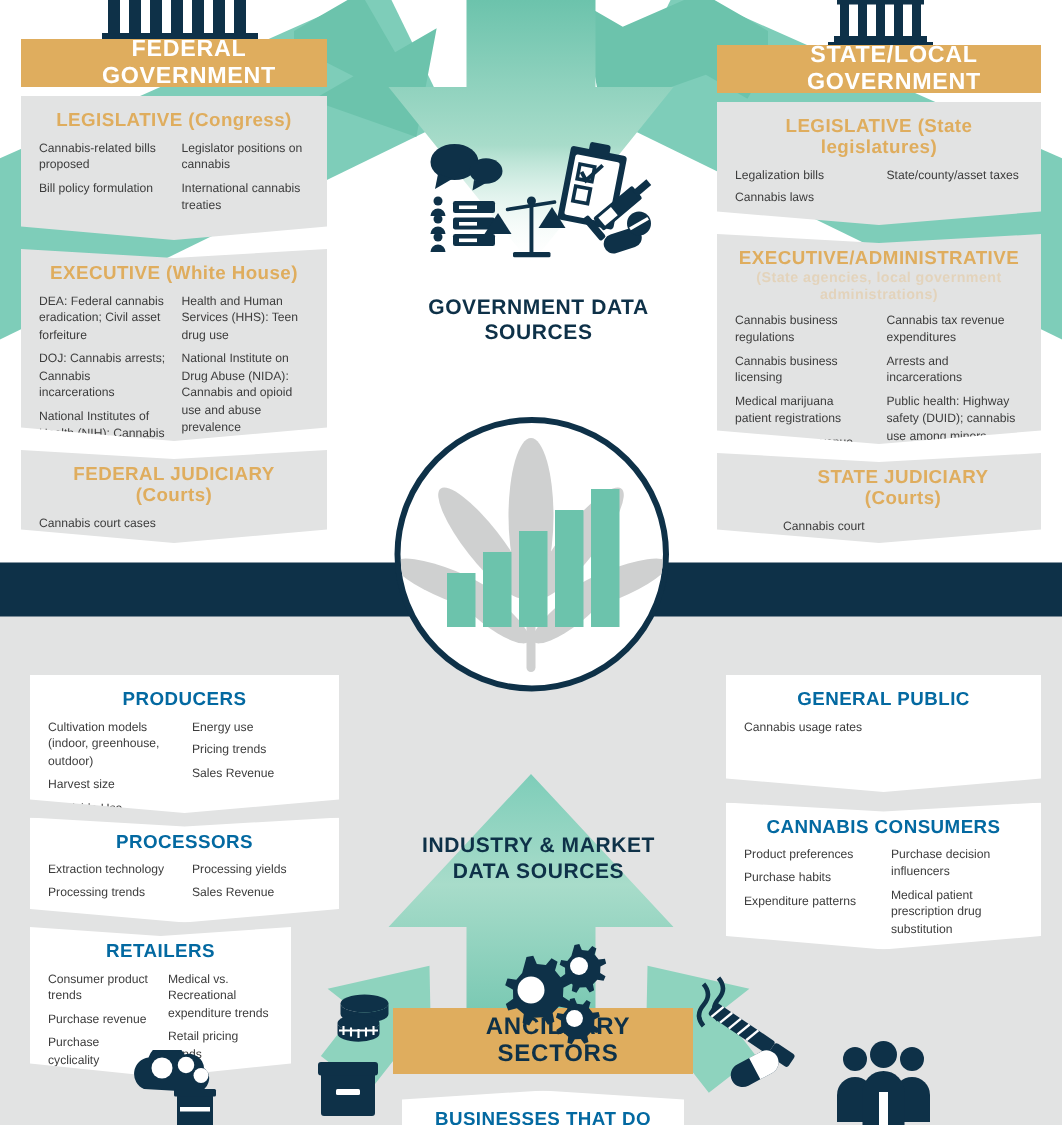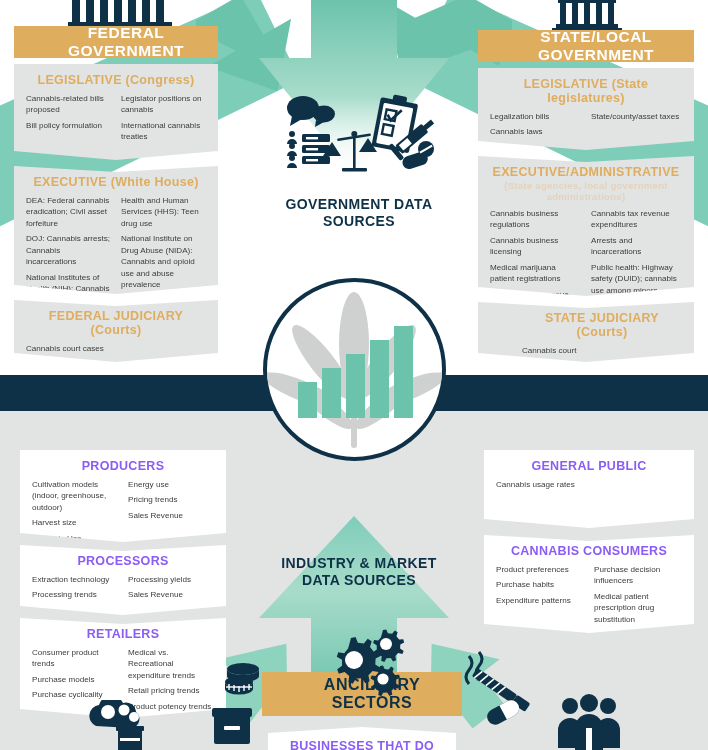--- a/index.html
+++ b/index.html
@@ -55,21 +55,21 @@
     clip-path: polygon(0 0, 50% 6px, 100% 0, 100% calc(100% - 9px), 50% 100%, 0 calc(100% - 9px));
   }
   .card-grey  { background: #e2e3e3; }
   .card-white { background: #ffffff; }
 
   .card-title {
     text-align: center; font-weight: bold; letter-spacing: .3px;
     margin-bottom: 6px;
   }
   .title-gold { color: #dfad5e; font-size: 12.5px; }
-  .title-teal { color: #8b5cf6; font-size: 12.5px; }
+  .title-teal { color: #0369a1; font-size: 12.5px; }
   .card-sub { display:block; color:#e3d3bb; font-size: 9.5px; font-weight: bold; margin-top: 1px; }
 
   .cols { display: flex; gap: 10px; }
   .col  { flex: 1; }
   .item { color: #3c3c3c; font-size: 8.1px; line-height: 1.42; margin-bottom: 4px; }
 
   
   .ctr-label {
     position: absolute; text-align: center; color: #0e3148;
     font-weight: bold; letter-spacing: .4px; line-height: 1.2;
@@ -391,26 +391,26 @@
         <div class="item">Extraction technology</div>
         <div class="item">Processing trends</div>
       </div>
       <div class="col">
         <div class="item">Processing yields</div>
         <div class="item">Sales Revenue</div>
       </div>
     </div>
   </div>
 
-  <div class="card card-white notch-top" style="left:20px; top:618px; width:206px; height:100px;">
+  <div class="card card-white notch-top" style="left:20px; top:618px; width:174px; height:100px;">
     <div class="card-title title-teal">RETAILERS</div>
     <div class="cols">
       <div class="col">
         <div class="item">Consumer product trends</div>
-        <div class="item">Purchase models</div>
+        <div class="item">Purchase revenue</div>
         <div class="item">Purchase cyclicality</div>
       </div>
       <div class="col">
         <div class="item">Medical vs. Recreational expenditure trends</div>
         <div class="item">Retail pricing trends</div>
         <div class="item">Product potency trends</div>
         <div class="item">Sales Revenue</div>
       </div>
     </div>
   </div>

